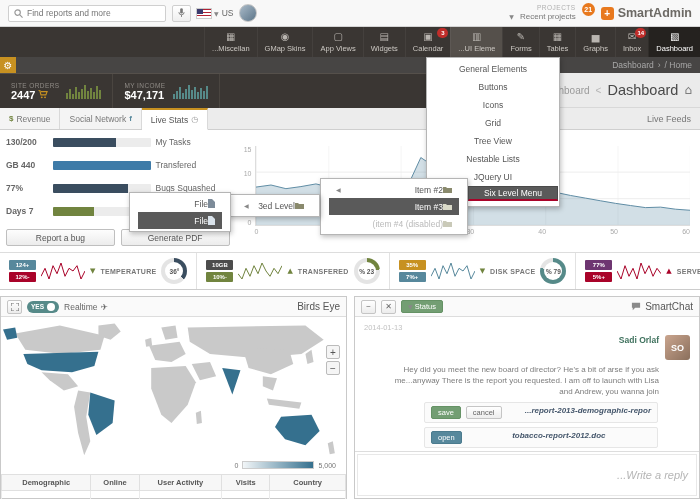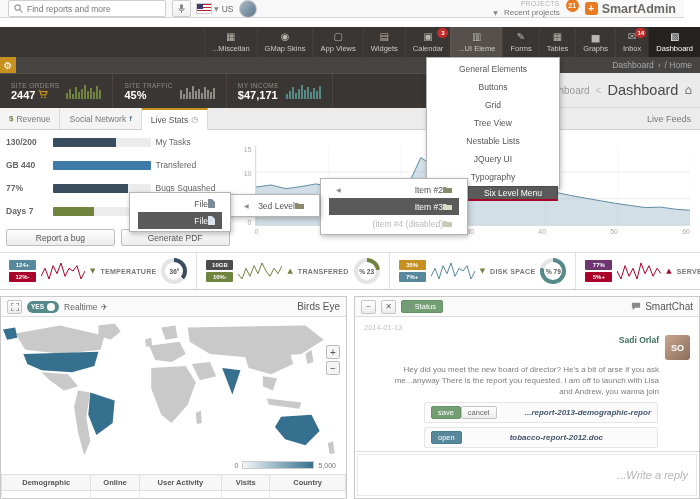--- a/index.html
+++ b/index.html
@@ -1,21 +1,21 @@
 <!DOCTYPE html>
 <html><head>
 <meta charset="utf-8">
 <style>
   *{box-sizing:border-box;margin:0;padding:0;}
   body{font-family:"Liberation Sans",sans-serif;background:#e9e9e9;}
   .g{font-family:"DejaVu Sans",sans-serif;}
   .app{position:relative;width:700px;height:499px;background:#fff;overflow:hidden;color:#555;font-size:9px;}
 
   
-  .top{position:absolute;top:0;left:0;right:16px;height:18px;background:#f8f8f8;border-bottom:1px solid #d5d5d5;display:flex;align-items:center;padding:0 8px;gap:6px;z-index:5;}
+  .top{position:absolute;top:0;left:0;right:0;height:27px;background:#f8f8f8;border-bottom:1px solid #d5d5d5;display:flex;align-items:center;padding:0 8px;gap:6px;z-index:5;}
   .search{display:flex;align-items:center;gap:4px;width:158px;height:17px;border:1px solid #cfcfcf;border-radius:2px;background:#fff;padding:0 5px;}
   .search input{border:0;outline:0;flex:1;min-width:0;font-size:8.5px;color:#666;background:transparent;font-family:inherit;}
   .icon-btn{width:19px;height:17px;border:1px solid #cfcfcf;border-radius:2px;background:linear-gradient(#fff,#efefef);display:flex;align-items:center;justify-content:center;cursor:pointer;}
   .lang{display:flex;align-items:center;gap:3px;font-size:8.5px;color:#666;cursor:pointer;}
   .flag{width:14px;height:9px;position:relative;background:repeating-linear-gradient(to bottom,#b22234 0 1.5px,#fff 1.5px 3px);box-shadow:0 0 0 1px #ccc;}
   .flag::after{content:"";position:absolute;left:0;top:0;width:6px;height:5px;background:#3c3b6e;}
   .caret{font-size:6px;color:#888;}
   .avatar-sm{width:18px;height:18px;border-radius:50%;background:linear-gradient(135deg,#a9bac8,#5c7589);border:1px solid #c5c5c5;cursor:pointer;}
   .projects{margin-left:auto;display:flex;flex-direction:column;align-items:flex-end;cursor:pointer;line-height:1.2;}
   .p1{font-size:6.5px;color:#b0b0b0;letter-spacing:.5px;}
@@ -114,21 +114,21 @@
   .map-table td{border:1px solid #ebebeb;height:11px;}
 
   .chat-body{position:absolute;top:20px;left:0;right:0;bottom:47px;padding:4px 9px;overflow:hidden;}
   .cdate{font-size:7.5px;color:#c2c2c2;margin:2px 0 3px;}
   .msg{display:flex;justify-content:flex-end;align-items:flex-start;gap:6px;margin-bottom:5px;}
   .mtxt{max-width:272px;text-align:right;font-size:8px;color:#7d7d7d;line-height:1.4;}
   .mname{display:block;font-weight:bold;color:#41735f;font-size:8.5px;margin-bottom:17px;}
   .avatar-chat{width:25px;height:25px;border-radius:3px;color:#fff;font-size:9px;font-weight:bold;display:flex;align-items:center;justify-content:center;flex:0 0 auto;cursor:pointer;}
   .av1{background:linear-gradient(135deg,#caa58e,#8a6f5c);}
   .av2{background:linear-gradient(135deg,#9aa7b5,#5a6b7d);}
-  .attach{display:flex;align-items:center;background:#fbfbfb;border:1px solid #e6e6e6;border-radius:2px;padding:3px 6px;margin:0 32px 4px 60px;}
+  .attach{display:flex;gap:5px;background:#fbfbfb;border:1px solid #e6e6e6;border-radius:2px;padding:3px 6px;margin:0 32px 4px 60px;}
   .btn-xs{font-size:7.5px;padding:1px 6px;border-radius:2px;border:1px solid transparent;cursor:pointer;font-family:inherit;}
   .btn-green{background:#739e73;border-color:#659265;color:#fff;}
   .btn-plain{background:linear-gradient(#fff,#ededed);border-color:#c5c5c5;color:#666;}
   .btn-blue{background:#57889c;border-color:#4b7b8e;color:#fff;}
   .fname{margin-left:auto;font-style:italic;font-weight:bold;color:#44566b;font-size:8px;}
   .fname.center{margin:0 auto;}
   .reply{position:absolute;left:0;right:0;bottom:0;height:47px;border-top:1px solid #ddd;background:#fff;padding:2px;}
   .reply textarea{width:100%;height:100%;border:1px solid #e8e8e8;resize:none;outline:none;font-family:inherit;font-size:11px;color:#777;text-align:right;padding:14px 8px 0 8px;}
   .reply textarea::placeholder{color:#b5b5b5;font-style:italic;}
 
@@ -263,42 +263,20 @@
             <i style="height: 14px;"></i>
             <i style="height: 8px;"></i>
             <i style="height: 11px;"></i>
             <i style="height: 7px;"></i>
             <i style="height: 13px;"></i>
             <i style="height: 9px;"></i>
           </div>
       </div>
       <div class="stat">
         <div>
-          <div class="sl">SITE TRAFFIC</div>
-          <div class="sv">
-              <span>45%</span>
-            </div>
-        </div>
-        <div class="bars" style="color: rgb(143, 139, 134);">
-            <i style="height: 9px;"></i>
-            <i style="height: 5px;"></i>
-            <i style="height: 11px;"></i>
-            <i style="height: 7px;"></i>
-            <i style="height: 13px;"></i>
-            <i style="height: 8px;"></i>
-            <i style="height: 10px;"></i>
-            <i style="height: 6px;"></i>
-            <i style="height: 12px;"></i>
-            <i style="height: 9px;"></i>
-            <i style="height: 7px;"></i>
-            <i style="height: 11px;"></i>
-          </div>
-      </div>
-      <div class="stat">
-        <div>
           <div class="sl">MY INCOME</div>
           <div class="sv">
               <span>$47,171</span>
             </div>
         </div>
         <div class="bars" style="color: rgb(86, 138, 137);">
             <i style="height: 5px;"></i>
             <i style="height: 8px;"></i>
             <i style="height: 12px;"></i>
             <i style="height: 6px;"></i>
@@ -572,20 +550,21 @@
       </div>
     </div>
     <div class="reply">
       <textarea placeholder="...Write a reply" style=""></textarea>
     </div>
   </div>
 
   <div class="dd dd-ui">
     <div class="ditem">General Elements</div>
     <div class="ditem">Buttons</div>
+    <div class="ditem">Icons</div>
     <div class="ditem">Grid</div>
     <div class="ditem">Tree View</div>
     <div class="ditem">Nestable Lists</div>
     <div class="ditem">JQuery UI</div>
     <div class="ditem">Typography</div>
   </div>
 
   <div class="sixlevel">Six Level Menu</div>
 
   <div class="dd dd-items">

